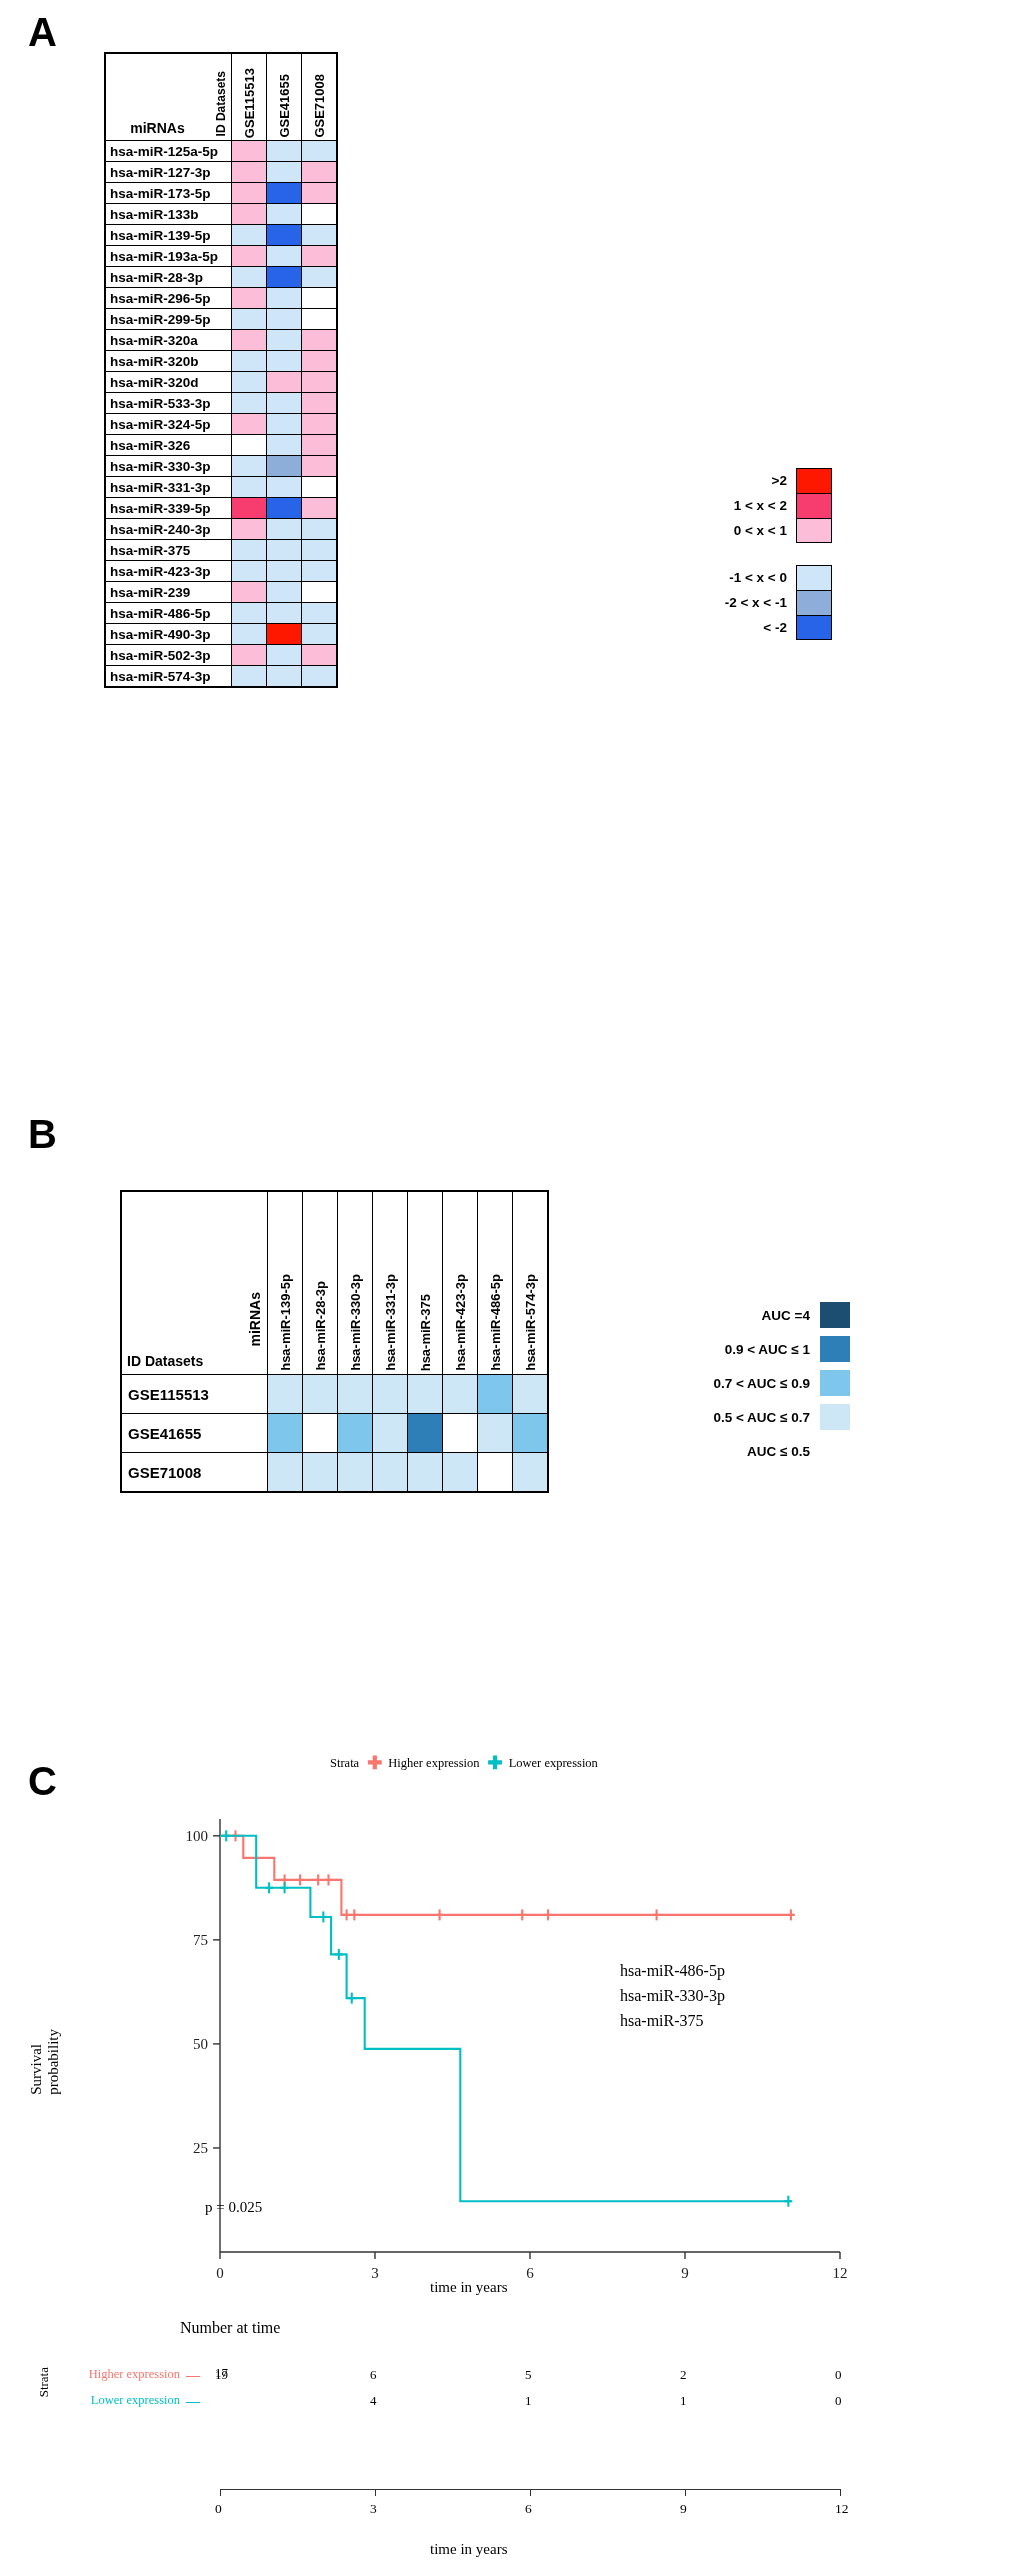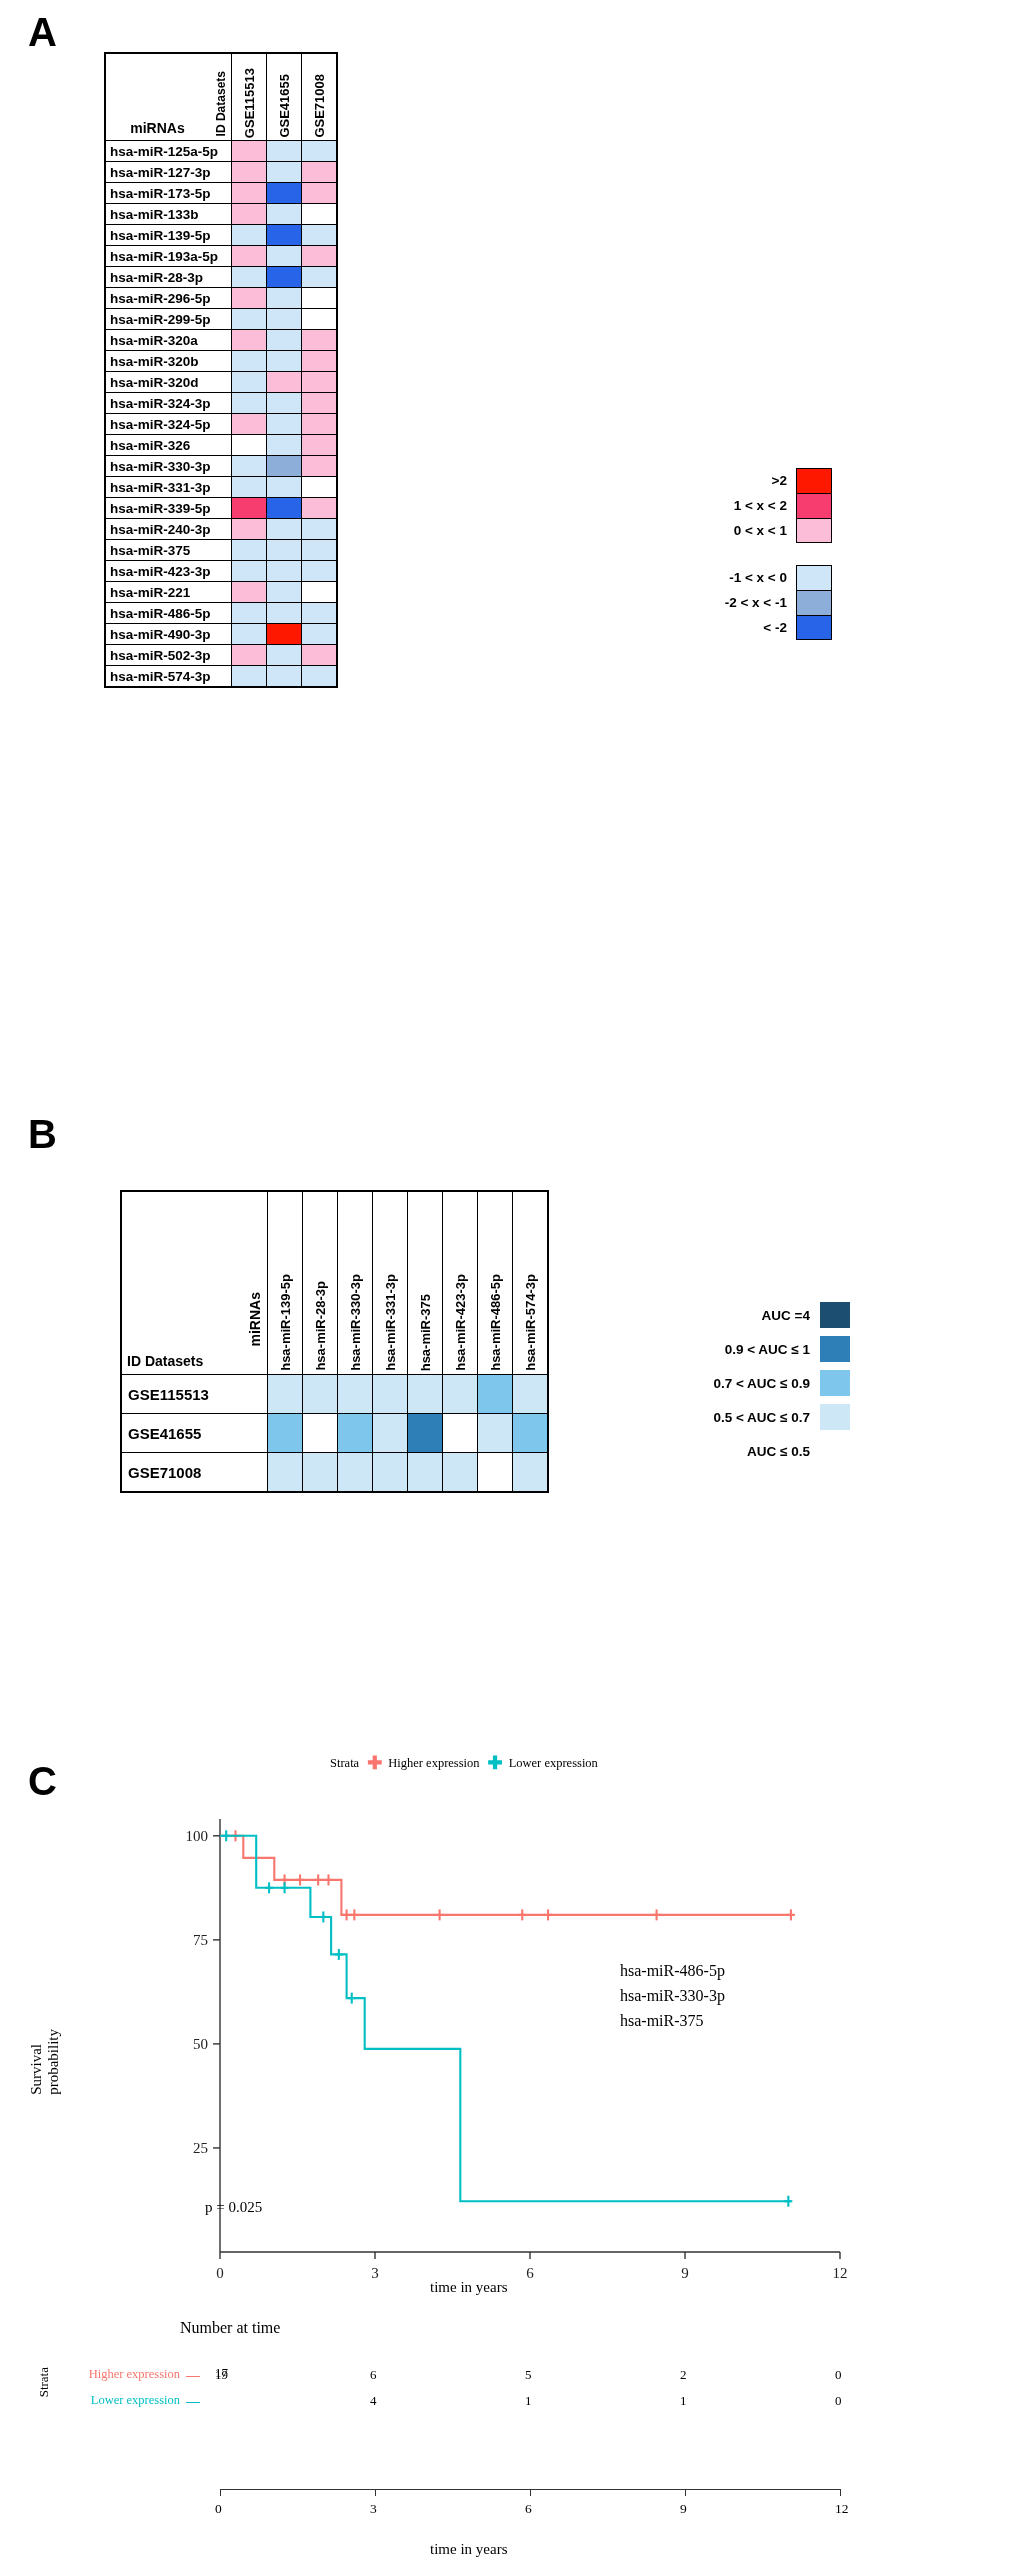--- a/index.html
+++ b/index.html
@@ -189,21 +189,21 @@
           <td class="cell" style="background:#CFE5F8"></td>
           <td class="cell" style="background:#FBBDD8"></td>
         </tr>
         <tr>
           <td class="rlab">hsa-miR-320d</td>
           <td class="cell" style="background:#CFE5F8"></td>
           <td class="cell" style="background:#FBBDD8"></td>
           <td class="cell" style="background:#FBBDD8"></td>
         </tr>
         <tr>
-          <td class="rlab">hsa-miR-324-3p</td>
+          <td class="rlab">hsa-miR-533-3p</td>
           <td class="cell" style="background:#CFE5F8"></td>
           <td class="cell" style="background:#CFE5F8"></td>
           <td class="cell" style="background:#FBBDD8"></td>
         </tr>
         <tr>
           <td class="rlab">hsa-miR-324-5p</td>
           <td class="cell" style="background:#FBBDD8"></td>
           <td class="cell" style="background:#CFE5F8"></td>
           <td class="cell" style="background:#FBBDD8"></td>
         </tr>
@@ -243,21 +243,21 @@
           <td class="cell" style="background:#CFE5F8"></td>
           <td class="cell" style="background:#CFE5F8"></td>
         </tr>
         <tr>
           <td class="rlab">hsa-miR-423-3p</td>
           <td class="cell" style="background:#CFE5F8"></td>
           <td class="cell" style="background:#CFE5F8"></td>
           <td class="cell" style="background:#CFE5F8"></td>
         </tr>
         <tr>
-          <td class="rlab">hsa-miR-221</td>
+          <td class="rlab">hsa-miR-239</td>
           <td class="cell" style="background:#FBBDD8"></td>
           <td class="cell" style="background:#CFE5F8"></td>
           <td class="cell" style="background:#FFFFFF"></td>
         </tr>
         <tr>
           <td class="rlab">hsa-miR-486-5p</td>
           <td class="cell" style="background:#CFE5F8"></td>
           <td class="cell" style="background:#CFE5F8"></td>
           <td class="cell" style="background:#CFE5F8"></td>
         </tr>

